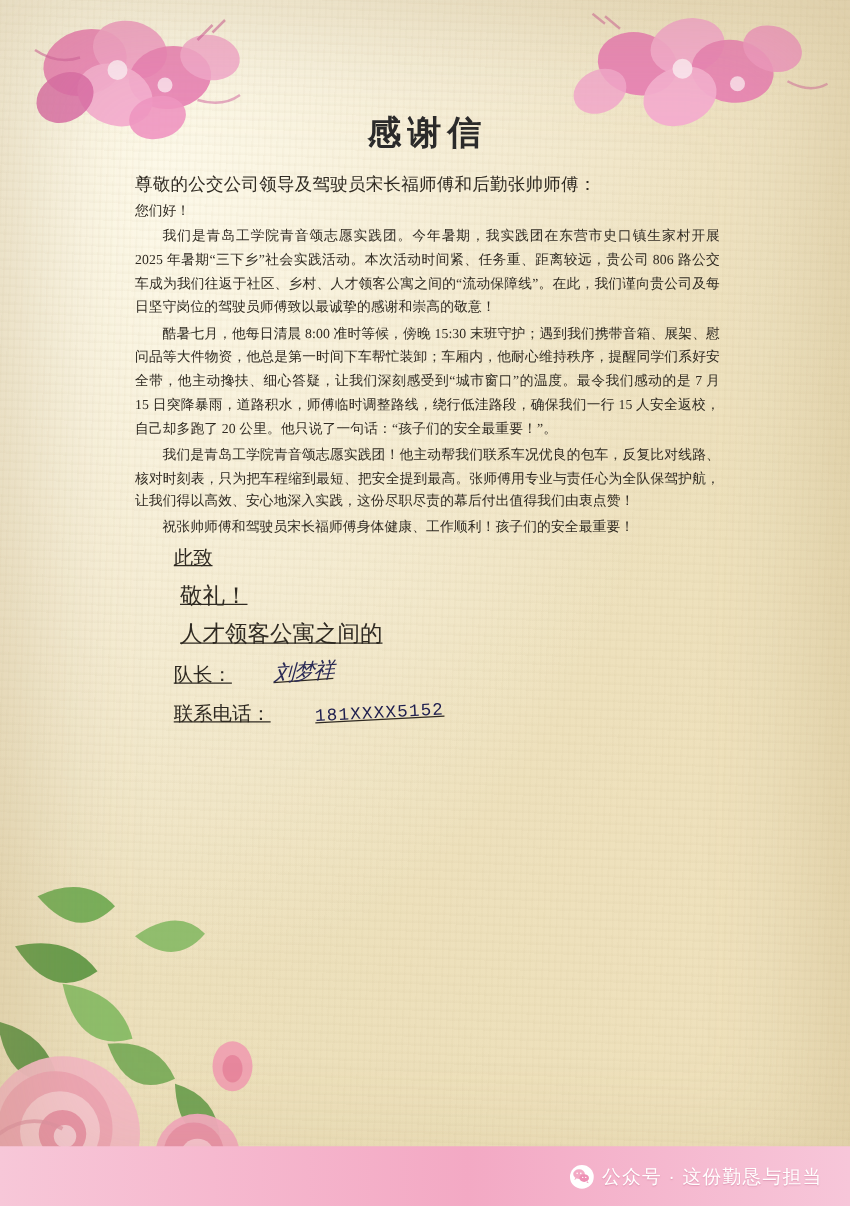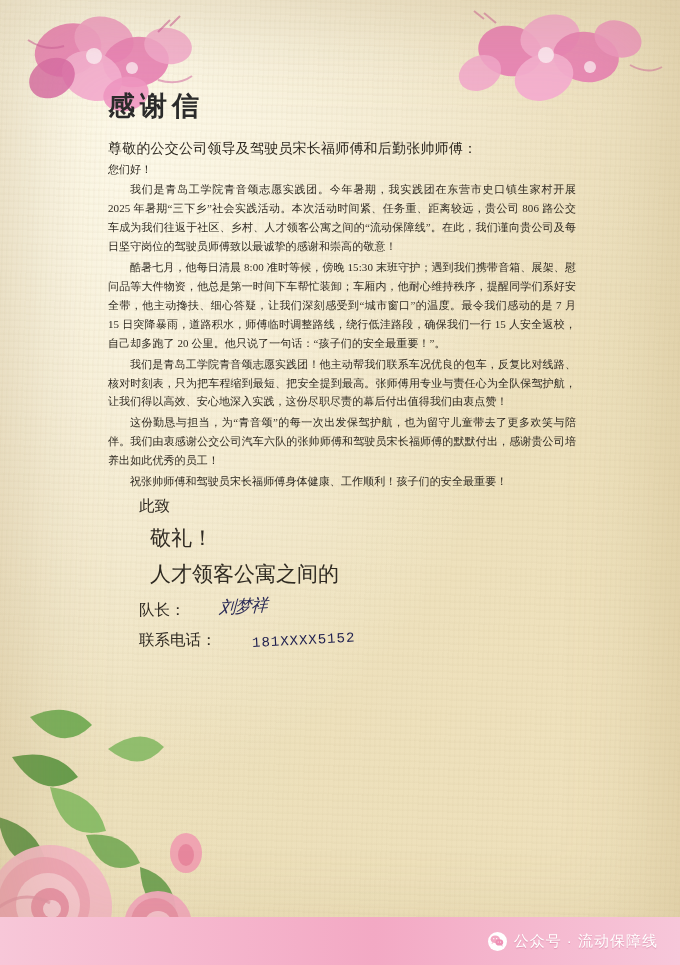--- a/index.html
+++ b/index.html
@@ -79,21 +79,21 @@
 
   
   .content {
     position: absolute;
     left: 108px;
     top: 88px;
     width: 468px;
     color: #2f2a22;
   }
   .letter-title {
-    text-align: left;
+    text-align: center;
     font-size: 27px;
     font-weight: bold;
     letter-spacing: 5px;
     color: #2b2b2b;
     margin: 0 0 14px 0;
     font-family: "Liberation Serif", serif;
   }
   .salutation {
     font-size: 14px;
     line-height: 1.62;
@@ -115,23 +115,24 @@
     letter-spacing: 0.1px;
   }
   .closing-line {
     font-size: 15.5px;
     line-height: 1.72;
     margin: 0;
     text-indent: 2em;
   }
   .sign-block {
     margin-top: 2px;
+    text-decoration: underline;
   }
   .sign-line {
-    font-size: 21px;
+    font-size: 18px;
     line-height: 1.72;
     margin: 0;
     text-indent: 2em;
   }
   .sign-row {
     display: flex;
     align-items: flex-end;
     gap: 0;
     text-indent: 2em;
     font-size: 15.5px;
@@ -243,21 +244,20 @@
   <div class="content">
 
     <h1 class="letter-title">感谢信</h1>
 
     <p class="salutation">尊敬的公交公司领导及驾驶员宋长福师傅和后勤张帅师傅：</p>
     <p class="greeting">您们好！</p>
 
     <p class="para">我们是青岛工学院青音颂志愿实践团。今年暑期，我实践团在东营市史口镇生家村开展 2025 年暑期“三下乡”社会实践活动。本次活动时间紧、任务重、距离较远，贵公司 806 路公交车成为我们往返于社区、乡村、人才领客公寓之间的“流动保障线”。在此，我们谨向贵公司及每日坚守岗位的驾驶员师傅致以最诚挚的感谢和崇高的敬意！</p>
     <p class="para">酷暑七月，他每日清晨 8:00 准时等候，傍晚 15:30 末班守护；遇到我们携带音箱、展架、慰问品等大件物资，他总是第一时间下车帮忙装卸；车厢内，他耐心维持秩序，提醒同学们系好安全带，他主动搀扶、细心答疑，让我们深刻感受到“城市窗口”的温度。最令我们感动的是 7 月 15 日突降暴雨，道路积水，师傅临时调整路线，绕行低洼路段，确保我们一行 15 人安全返校，自己却多跑了 20 公里。他只说了一句话：“孩子们的安全最重要！”。</p>
     <p class="para">我们是青岛工学院青音颂志愿实践团！他主动帮我们联系车况优良的包车，反复比对线路、核对时刻表，只为把车程缩到最短、把安全提到最高。张师傅用专业与责任心为全队保驾护航，让我们得以高效、安心地深入实践，这份尽职尽责的幕后付出值得我们由衷点赞！</p>
-    <p class="para">这份勤恳与担当，为“青音颂”的每一次出发保驾护航，也为留守儿童带去了更多欢笑与陪伴。我们由衷感谢公交公司汽车六队的张帅师傅和驾驶员宋长福师傅的默默付出，感谢贵公司培养出如此优秀的员工！</p>
     <p class="para">祝张帅师傅和驾驶员宋长福师傅身体健康、工作顺利！孩子们的安全最重要！</p>
 
     <div class="sign-block">
       <p class="closing-line">此致</p>
       <p class="sign-line">敬礼！</p>
       <p class="sign-line">人才领客公寓之间的</p>
 
       <div class="sign-row">
         <span>队长：</span>
         <span class="handwriting">刘梦祥</span>
@@ -280,17 +280,17 @@
           <ellipse cx="9" cy="9" rx="8" ry="6.6" fill="#f3a9c4"></ellipse>
           <path d="M4 14 l-1.6 3 3.4-1.6z" fill="#f3a9c4"></path>
           <circle cx="6.4" cy="8" r="1.1" fill="#ffffff"></circle>
           <circle cx="11.4" cy="8" r="1.1" fill="#ffffff"></circle>
           <ellipse cx="16" cy="14.5" rx="6.6" ry="5.4" fill="#ee90b5"></ellipse>
           <path d="M20.6 19 l1.6 2.6 -3.2-1.4z" fill="#ee90b5"></path>
           <circle cx="14" cy="13.6" r="0.95" fill="#ffffff"></circle>
           <circle cx="18.2" cy="13.6" r="0.95" fill="#ffffff"></circle>
         </svg>
       </span>
-      <span>公众号 · 流动保障线</span>
+      <span>公众号 · 这份勤恳与担当</span>
     </div>
   </div>
 
 </div>
 
 </body></html>

